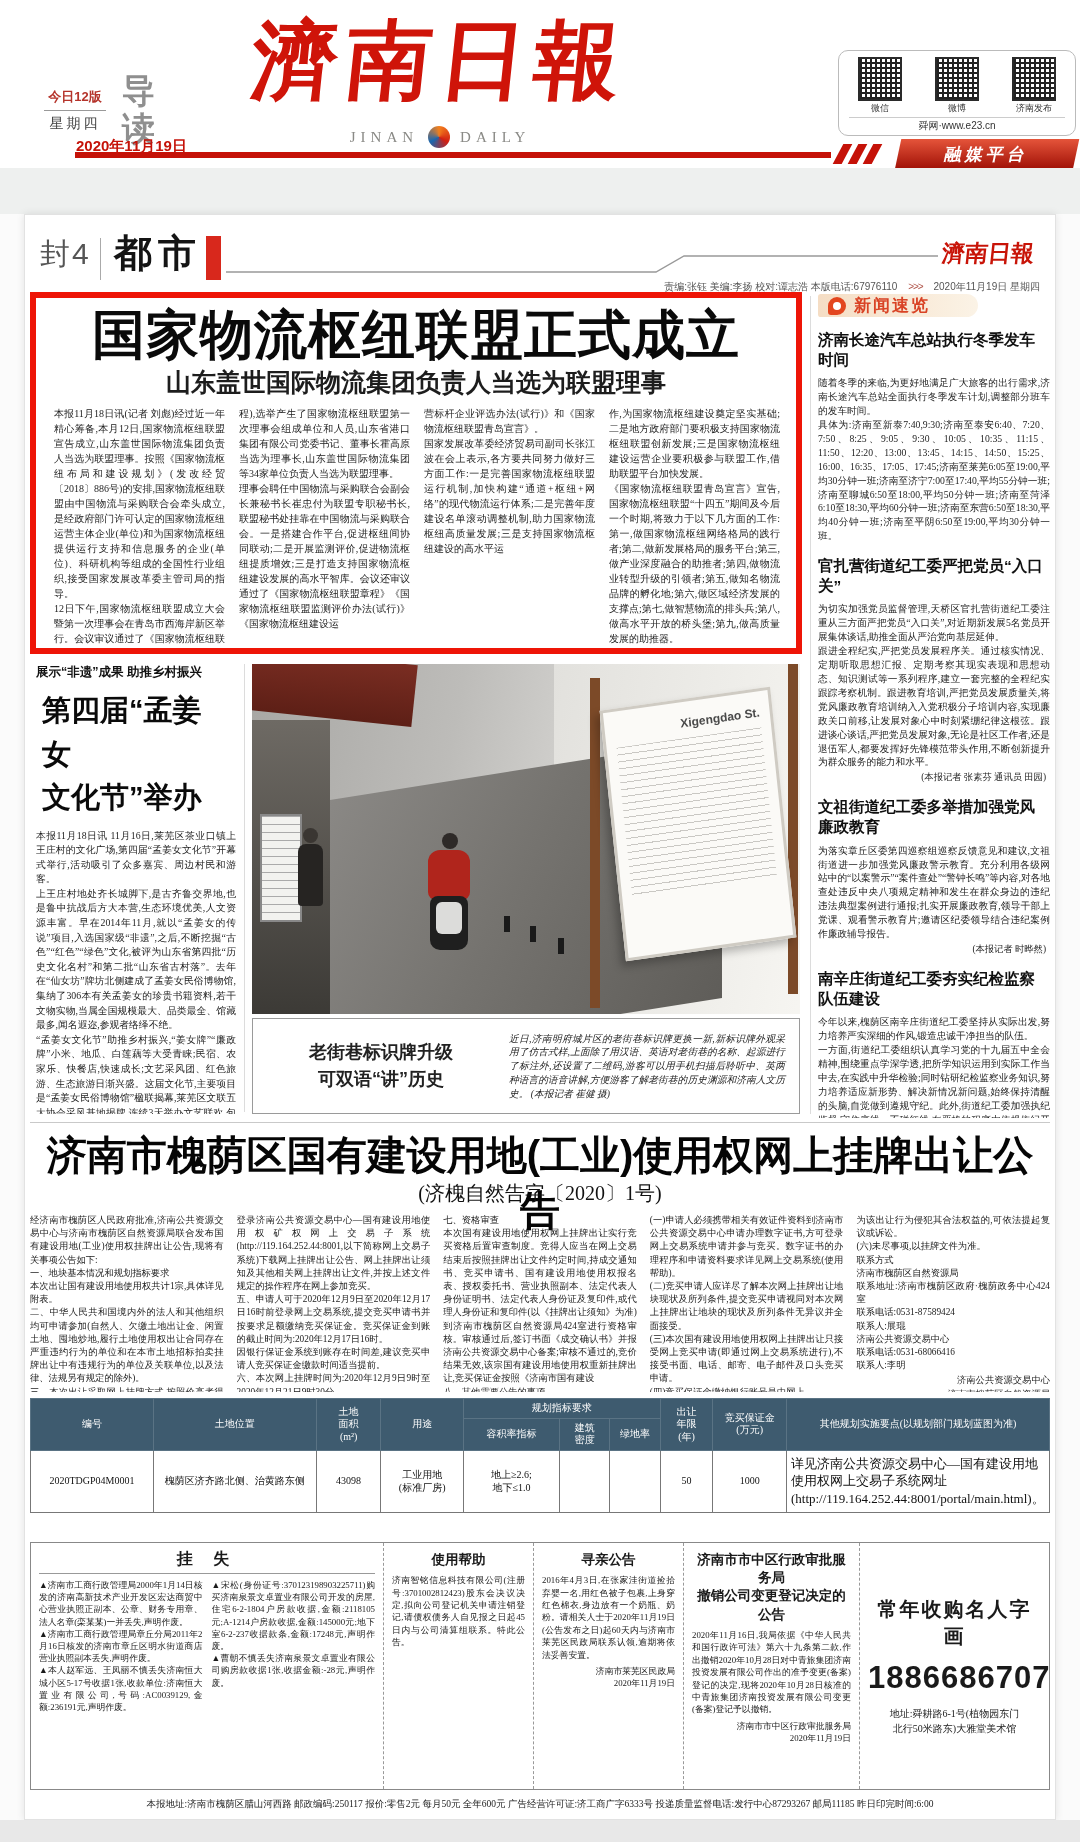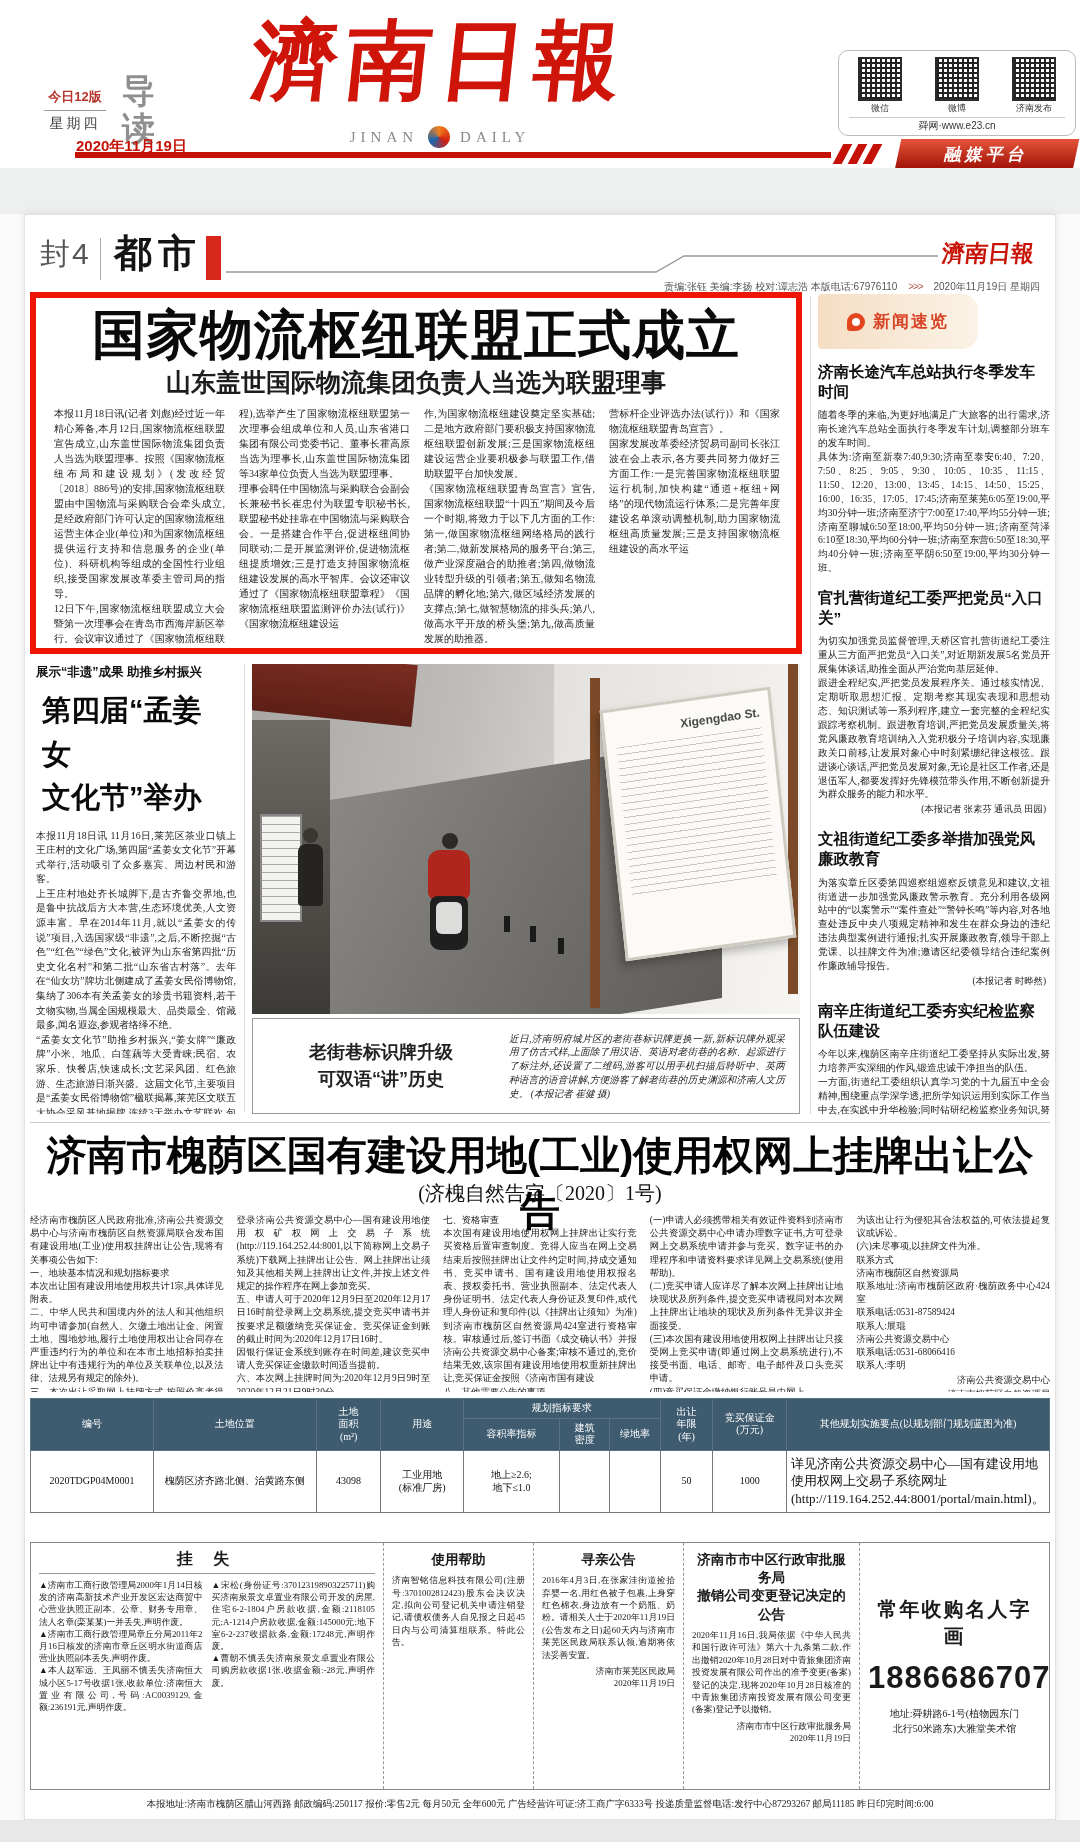--- a/index.html
+++ b/index.html
@@ -58,21 +58,21 @@
   #ma-headline{left:42px;top:300px;width:748px;text-align:center;font-size:53px;font-weight:900;
                color:#0a0a0a;letter-spacing:1px;}
   #ma-sub{left:42px;top:366px;width:748px;text-align:center;font-size:25px;font-weight:700;color:#1d1d1d;}
   #ma-cols{left:54px;top:406px;width:726px;height:238px;display:flex;gap:14px;}
   .ma-col{flex:1;font-size:10px;line-height:15px;text-align:justify;overflow:hidden;color:#1c1c1c;}
 
   
   #vrule1{left:810px;top:296px;width:1px;height:818px;background:#dcdcdc;}
   #news{left:818px;top:294px;width:232px;height:824px;overflow:hidden;}
   #news-pill{display:flex;align-items:center;gap:8px;background:linear-gradient(90deg,#f5ddc4,#fbf3e6);
-             border-radius:4px 16px 16px 4px;padding:16px 10px;width:140px;justify-content:center;}
+             border-radius:4px 16px 16px 4px;padding:0 10px;width:140px;}
   #news-icon{width:18px;height:18px;background:#e3461f;border-radius:50% 50% 50% 3px;position:relative;flex:0 0 18px;}
   #news-icon::after{content:"";position:absolute;left:5px;top:5px;width:8px;height:8px;border-radius:50%;background:#fff;}
   #news-title{font-size:17px;font-weight:800;color:#d94325;letter-spacing:2px;}
   .n-title{margin:13px 0 6px;font-size:15.5px;font-weight:800;line-height:1.3;color:#101010;}
   .n-body{font-size:9.7px;line-height:13.9px;text-align:justify;color:#222;}
   .n-byline{font-size:9.3px;text-align:right;padding-right:4px;margin-top:2px;color:#222;}
 
   
   #vrule2{left:244px;top:664px;width:1px;height:448px;background:#dcdcdc;}
   #la{left:36px;top:664px;width:200px;height:450px;overflow:hidden;}
@@ -214,44 +214,44 @@
 </div>
 
 <div id="hlbox" class="abs"></div>
 <div id="ma-headline" class="abs sans">国家物流枢纽联盟正式成立</div>
 <div id="ma-sub" class="abs sans">山东盖世国际物流集团负责人当选为联盟理事</div>
 <div id="ma-cols" class="abs">
   <div class="ma-col pre">本报11月18日讯(记者 刘彪)经过近一年精心筹备,本月12日,国家物流枢纽联盟宣告成立,山东盖世国际物流集团负责人当选为联盟理事。按照《国家物流枢纽布局和建设规划》(发改经贸〔2018〕886号)的安排,国家物流枢纽联盟由中国物流与采购联合会牵头成立,是经政府部门许可认定的国家物流枢纽运营主体企业(单位)和为国家物流枢纽提供运行支持和信息服务的企业(单位)、科研机构等组成的全国性行业组织,接受国家发展改革委主管司局的指导。
 12日下午,国家物流枢纽联盟成立大会暨第一次理事会在青岛市西海岸新区举行。会议审议通过了《国家物流枢纽联盟章</div>
   <div class="ma-col pre">程),选举产生了国家物流枢纽联盟第一次理事会组成单位和人员,山东省港口集团有限公司党委书记、董事长霍高原当选为理事长,山东盖世国际物流集团等34家单位负责人当选为联盟理事。
 理事会聘任中国物流与采购联合会副会长兼秘书长崔忠付为联盟专职秘书长,联盟秘书处挂靠在中国物流与采购联合会。一是搭建合作平台,促进枢纽间协同联动;二是开展监测评价,促进物流枢纽提质增效;三是打造支持国家物流枢纽建设发展的高水平智库。会议还审议通过了《国家物流枢纽联盟章程》《国家物流枢纽联盟监测评价办法(试行)》《国家物流枢纽建设运</div>
+  <div class="ma-col pre">营标杆企业评选办法(试行)》和《国家物流枢纽联盟青岛宣言》。
+国家发展改革委经济贸易司副司长张江波在会上表示,各方要共同努力做好三方面工作:一是完善国家物流枢纽联盟运行机制,加快构建“通道+枢纽+网络”的现代物流运行体系;二是完善年度建设名单滚动调整机制,助力国家物流枢纽高质量发展;三是支持国家物流枢纽建设的高水平运</div>
   <div class="ma-col pre">作,为国家物流枢纽建设奠定坚实基础;二是地方政府部门要积极支持国家物流枢纽联盟创新发展;三是国家物流枢纽建设运营企业要积极参与联盟工作,借助联盟平台加快发展。
 《国家物流枢纽联盟青岛宣言》宣告,国家物流枢纽联盟“十四五”期间及今后一个时期,将致力于以下几方面的工作:第一,做国家物流枢纽网络格局的践行者;第二,做新发展格局的服务平台;第三,做产业深度融合的助推者;第四,做物流业转型升级的引领者;第五,做知名物流品牌的孵化地;第六,做区域经济发展的支撑点;第七,做智慧物流的排头兵;第八,做高水平开放的桥头堡;第九,做高质量发展的助推器。</div>
-  <div class="ma-col pre">营标杆企业评选办法(试行)》和《国家物流枢纽联盟青岛宣言》。
-国家发展改革委经济贸易司副司长张江波在会上表示,各方要共同努力做好三方面工作:一是完善国家物流枢纽联盟运行机制,加快构建“通道+枢纽+网络”的现代物流运行体系;二是完善年度建设名单滚动调整机制,助力国家物流枢纽高质量发展;三是支持国家物流枢纽建设的高水平运</div>
 </div>
 
 <div id="vrule1" class="abs"></div>
 <div id="news" class="abs">
   <div id="news-pill">
     <span id="news-icon"></span>
     <span id="news-title" class="sans">新闻速览</span>
   </div>
 
   <div class="n-title sans">济南长途汽车总站执行冬季发车时间</div>
   <div class="n-body pre">随着冬季的来临,为更好地满足广大旅客的出行需求,济南长途汽车总站全面执行冬季发车计划,调整部分班车的发车时间。
 具体为:济南至新泰7:40,9:30;济南至泰安6:40、7:20、7:50、8:25、9:05、9:30、10:05、10:35、11:15、11:50、12:20、13:00、13:45、14:15、14:50、15:25、16:00、16:35、17:05、17:45;济南至莱芜6:05至19:00,平均30分钟一班;济南至济宁7:00至17:40,平均55分钟一班;济南至聊城6:50至18:00,平均50分钟一班;济南至菏泽6:10至18:30,平均60分钟一班;济南至东营6:50至18:30,平均40分钟一班;济南至平阴6:50至19:00,平均30分钟一班。</div>
 
   <div class="n-title sans">官扎营街道纪工委严把党员“入口关”</div>
   <div class="n-body pre">为切实加强党员监督管理,天桥区官扎营街道纪工委注重从三方面严把党员“入口关”,对近期新发展5名党员开展集体谈话,助推全面从严治党向基层延伸。
 跟进全程纪实,严把党员发展程序关。通过核实情况、定期听取思想汇报、定期考察其现实表现和思想动态、知识测试等一系列程序,建立一套完整的全程纪实跟踪考察机制。跟进教育培训,严把党员发展质量关,将党风廉政教育培训纳入入党积极分子培训内容,实现廉政关口前移,让发展对象心中时刻紧绷纪律这根弦。跟进谈心谈话,严把党员发展对象,无论是社区工作者,还是退伍军人,都要发挥好先锋模范带头作用,不断创新提升为群众服务的能力和水平。</div>
   <div class="n-byline">(本报记者 张素芬 通讯员 田园)</div>
 
   <div class="n-title sans">文祖街道纪工委多举措加强党风廉政教育</div>
-  <div class="n-body pre">为落实章丘区委第四巡察组巡察反馈意见和建议,文祖街道进一步加强党风廉政警示教育。充分利用各级网站中的“以案警示”“案件查处”“警钟长鸣”等内容,对各地查处违反中央八项规定精神和发生在群众身边的违纪违法典型案例进行通报;扎实开展廉政教育,领导干部上党课、以挂牌文件为准;邀请区纪委领导结合违纪案例作廉政辅导报告。</div>
+  <div class="n-body pre">为落实章丘区委第四巡察组巡察反馈意见和建议,文祖街道进一步加强党风廉政警示教育。充分利用各级网站中的“以案警示”“案件查处”“警钟长鸣”等内容,对各地查处违反中央八项规定精神和发生在群众身边的违纪违法典型案例进行通报;扎实开展廉政教育,领导干部上党课、观看警示教育片;邀请区纪委领导结合违纪案例作廉政辅导报告。</div>
   <div class="n-byline">(本报记者 时晔然)</div>
 
   <div class="n-title sans">南辛庄街道纪工委夯实纪检监察队伍建设</div>
   <div class="n-body pre">今年以来,槐荫区南辛庄街道纪工委坚持从实际出发,努力培养严实深细的作风,锻造忠诚干净担当的队伍。
 一方面,街道纪工委组织认真学习党的十九届五中全会精神,围绕重点学深学透,把所学知识运用到实际工作当中去,在实践中升华检验;同时钻研纪检监察业务知识,努力培养适应新形势、解决新情况新问题,始终保持清醒的头脑,自觉做到遵规守纪。此外,街道纪工委加强执纪监督,守住底线、不碰红线,在严格的程序内依规依纪开展纪律审查工作,自觉做到忠诚干净、担当作为。</div>
 
 </div>
 
 <div id="vrule2" class="abs"></div>
 <div id="la" class="abs">

